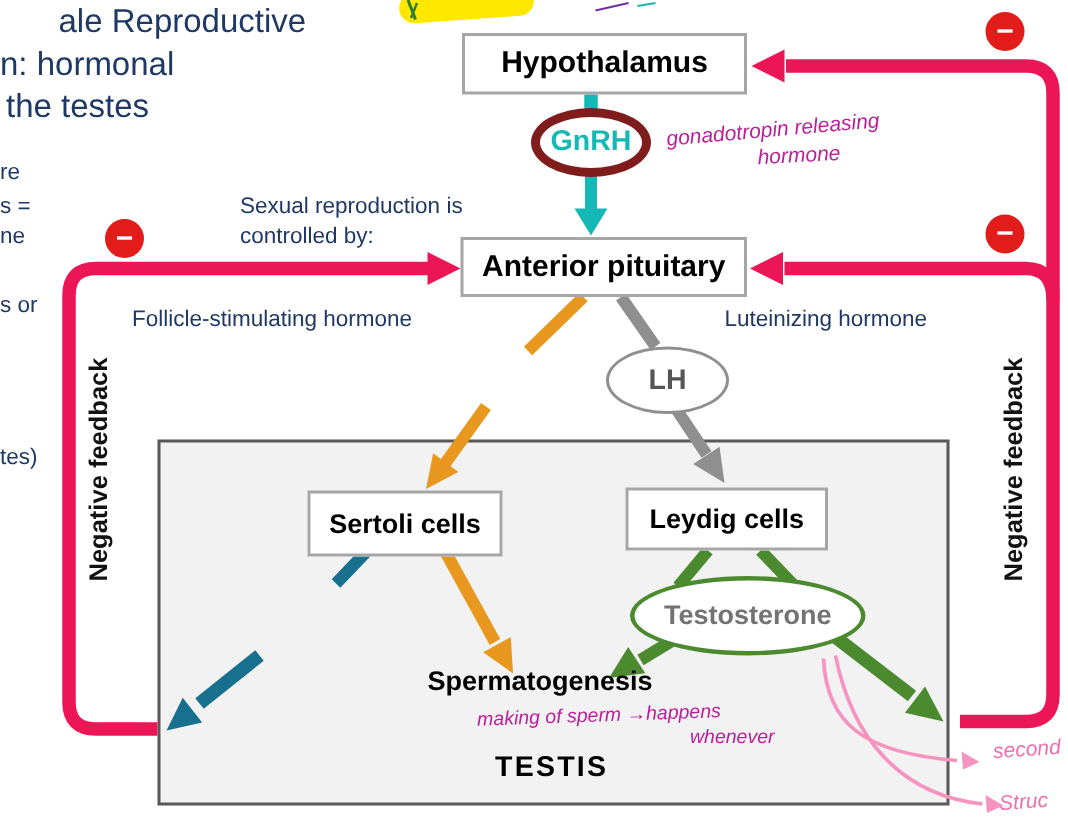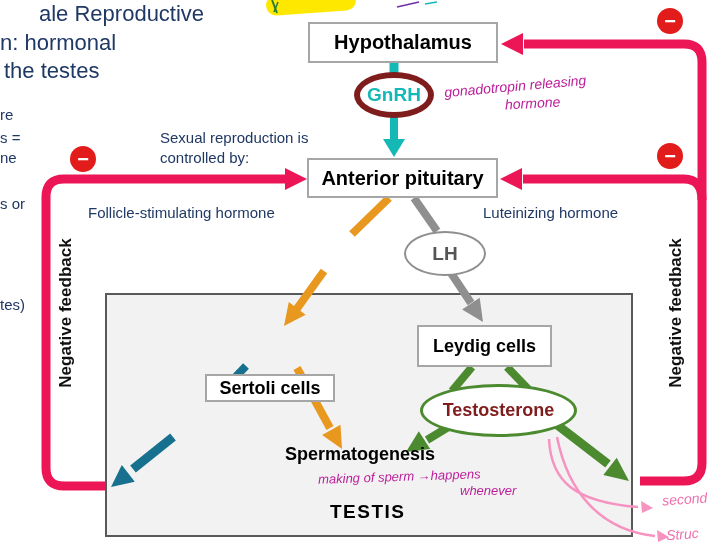--- a/index.html
+++ b/index.html
@@ -132,39 +132,39 @@
   </svg>
 
   <div class="node-box" style="left:308px;top:22px;width:190px;height:41px;font-size:20px;">
     <span>Hypothalamus</span>
   </div>
 
   <div class="node-box" style="left:307px;top:158px;width:191px;height:40px;font-size:20px;">
     <span>Anterior pituitary</span>
   </div>
 
-  <div class="node-box" style="left:205px;top:327px;width:130px;height:28px;font-size:18px;margin-top:47px;">
+  <div class="node-box" style="left:205px;top:327px;width:130px;height:44px;font-size:18px;">
     <span>Sertoli cells</span>
   </div>
 
   <div class="node-box" style="left:417px;top:325px;width:135px;height:42px;font-size:18px;">
     <span>Leydig cells</span>
   </div>
 
   <div class="ellipse" style="left:354px;top:72px;width:80px;height:46px;border:6px solid #7f1d1d;color:#14B8B4;font-size:19px;">
     <span>GnRH</span>
   </div>
 
 
   <div class="ellipse" style="left:404px;top:231px;width:82px;height:45px;border:2px solid #8F8F8F;color:#555;font-size:19px;">
     <span>LH</span>
   </div>
 
 
-  <div class="ellipse" style="left:420px;top:384px;width:157px;height:53px;border:3px solid #4C8A2F;color:#7f1d1d;font-size:18px;">
+  <div class="ellipse" style="left:420px;top:384px;width:157px;height:53px;border:3px solid #4C8A2F;color:#737373;font-size:18px;">
     <span>Testosterone</span>
   </div>
 
   <div class="abs hormone-label" style="left:88px;top:204px;">Follicle-stimulating hormone</div>
   <div class="abs hormone-label" style="left:483px;top:204px;">Luteinizing hormone</div>
 
   <div class="abs big-label" style="left:285px;top:444px;font-size:18px;">Spermatogenesis</div>
   <div class="abs big-label" style="left:330px;top:501px;font-size:19px;letter-spacing:1.5px;">TESTIS</div>
 
   <div class="vfeedback" style="left:-28px;top:302px;">Negative feedback</div>

